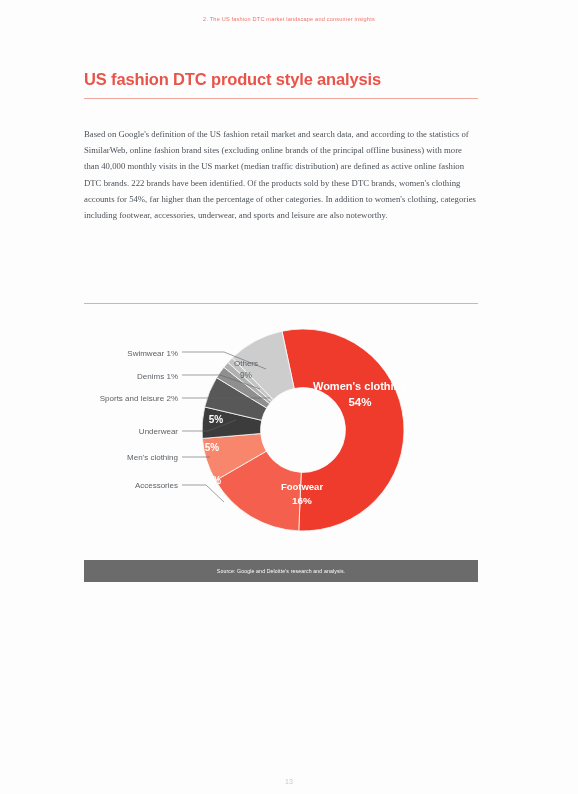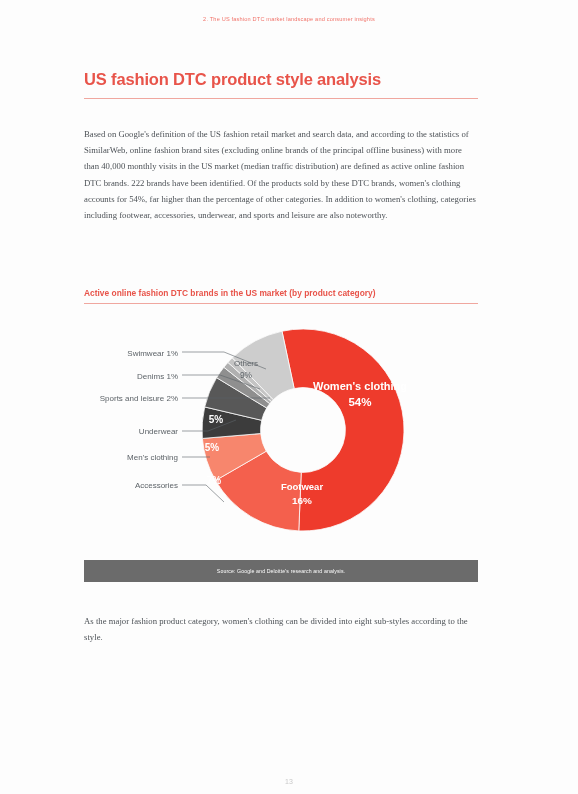--- a/index.html
+++ b/index.html
@@ -139,21 +139,20 @@
 <div class="page">
   <div class="page-inner">
 
     <div class="running-header">2. The US fashion DTC market landscape and consumer insights</div>
 
     <div class="doc-title">US fashion DTC product style analysis</div>
     <div class="title-rule"></div>
 
     <div class="body-text" id="para-intro">Based on Google's definition of the US fashion retail market and search data, and according to the statistics of SimilarWeb, online fashion brand sites (excluding online brands of the principal offline business) with more than 40,000 monthly visits in the US market (median traffic distribution) are defined as active online fashion DTC brands. 222 brands have been identified. Of the products sold by these DTC brands, women's clothing accounts for 54%, far higher than the percentage of other categories. In addition to women's clothing, categories including footwear, accessories, underwear, and sports and leisure are also noteworthy.</div>
 
-    <div class="chart-title">Active online fashion DTC brands in the US market (by product category)</div>
     <div class="chart-title-rule"></div>
 
     <div class="chart-area">
       <svg class="donut-svg" width="394" height="240" viewBox="0 0 394 240">
         <g id="donut-slices">
             <path d="M 198.0009192274063 19.207092325885625 A 101 101 0 1 1 214.77055897335083 218.9114058399847 L 217.22363476880736 160.38279045279359 A 42.42 42.42 0 1 0 210.18038607551065 76.50697877687196 Z" fill="#ee3b2c" stroke="#fdfdfd" stroke-width="0.8"></path>
             <path d="M 214.77055897335083 218.9114058399847 A 101 101 0 0 1 131.53143421777168 168.5 L 182.2632023714641 139.21 A 42.42 42.42 0 0 0 217.22363476880736 160.38279045279359 Z" fill="#f4604d" stroke="#fdfdfd" stroke-width="0.8"></path>
             <path d="M 131.53143421777168 168.5 A 101 101 0 0 1 118.35422121580007 126.45146217656394 L 176.72877291063602 121.54961411415685 A 42.42 42.42 0 0 0 182.2632023714641 139.21 Z" fill="#f7866d" stroke="#fdfdfd" stroke-width="0.8"></path>
             <path d="M 118.35422121580007 126.45146217656394 A 101 101 0 0 1 120.6685308098108 94.93656211882379 L 177.70078294012055 108.313356089906 A 42.42 42.42 0 0 0 176.72877291063602 121.54961411415685 Z" fill="#3c3c3c" stroke="#fdfdfd" stroke-width="0.8"></path>
             <path d="M 120.6685308098108 94.93656211882379 A 101 101 0 0 1 132.60820972378883 65.67927205331387 L 182.7154480839913 96.02529426239182 A 42.42 42.42 0 0 0 177.70078294012055 108.313356089906 Z" fill="#585858" stroke="#fdfdfd" stroke-width="0.8"></path>
@@ -189,18 +188,17 @@
             <text x="94" y="148" font-size="8" fill="#5d6368" text-anchor="end" font-family="&quot;Liberation Sans&quot;, sans-serif">Men's clothing</text>
             <text x="94" y="176" font-size="8" fill="#5d6368" text-anchor="end" font-family="&quot;Liberation Sans&quot;, sans-serif">Accessories</text>
           </g>
       </svg>
     </div>
 
     <div class="source-bar">
       <span>Source: Google and Deloitte's research and analysis.</span>
     </div>
 
-    <div class="body-text" id="para-outro">As the major fashion product category, women's clothing can be divided into eight sub-styles according to the style.</div>
 
     <div class="page-number">13</div>
 
   </div>
 </div>
 
 </body></html>

